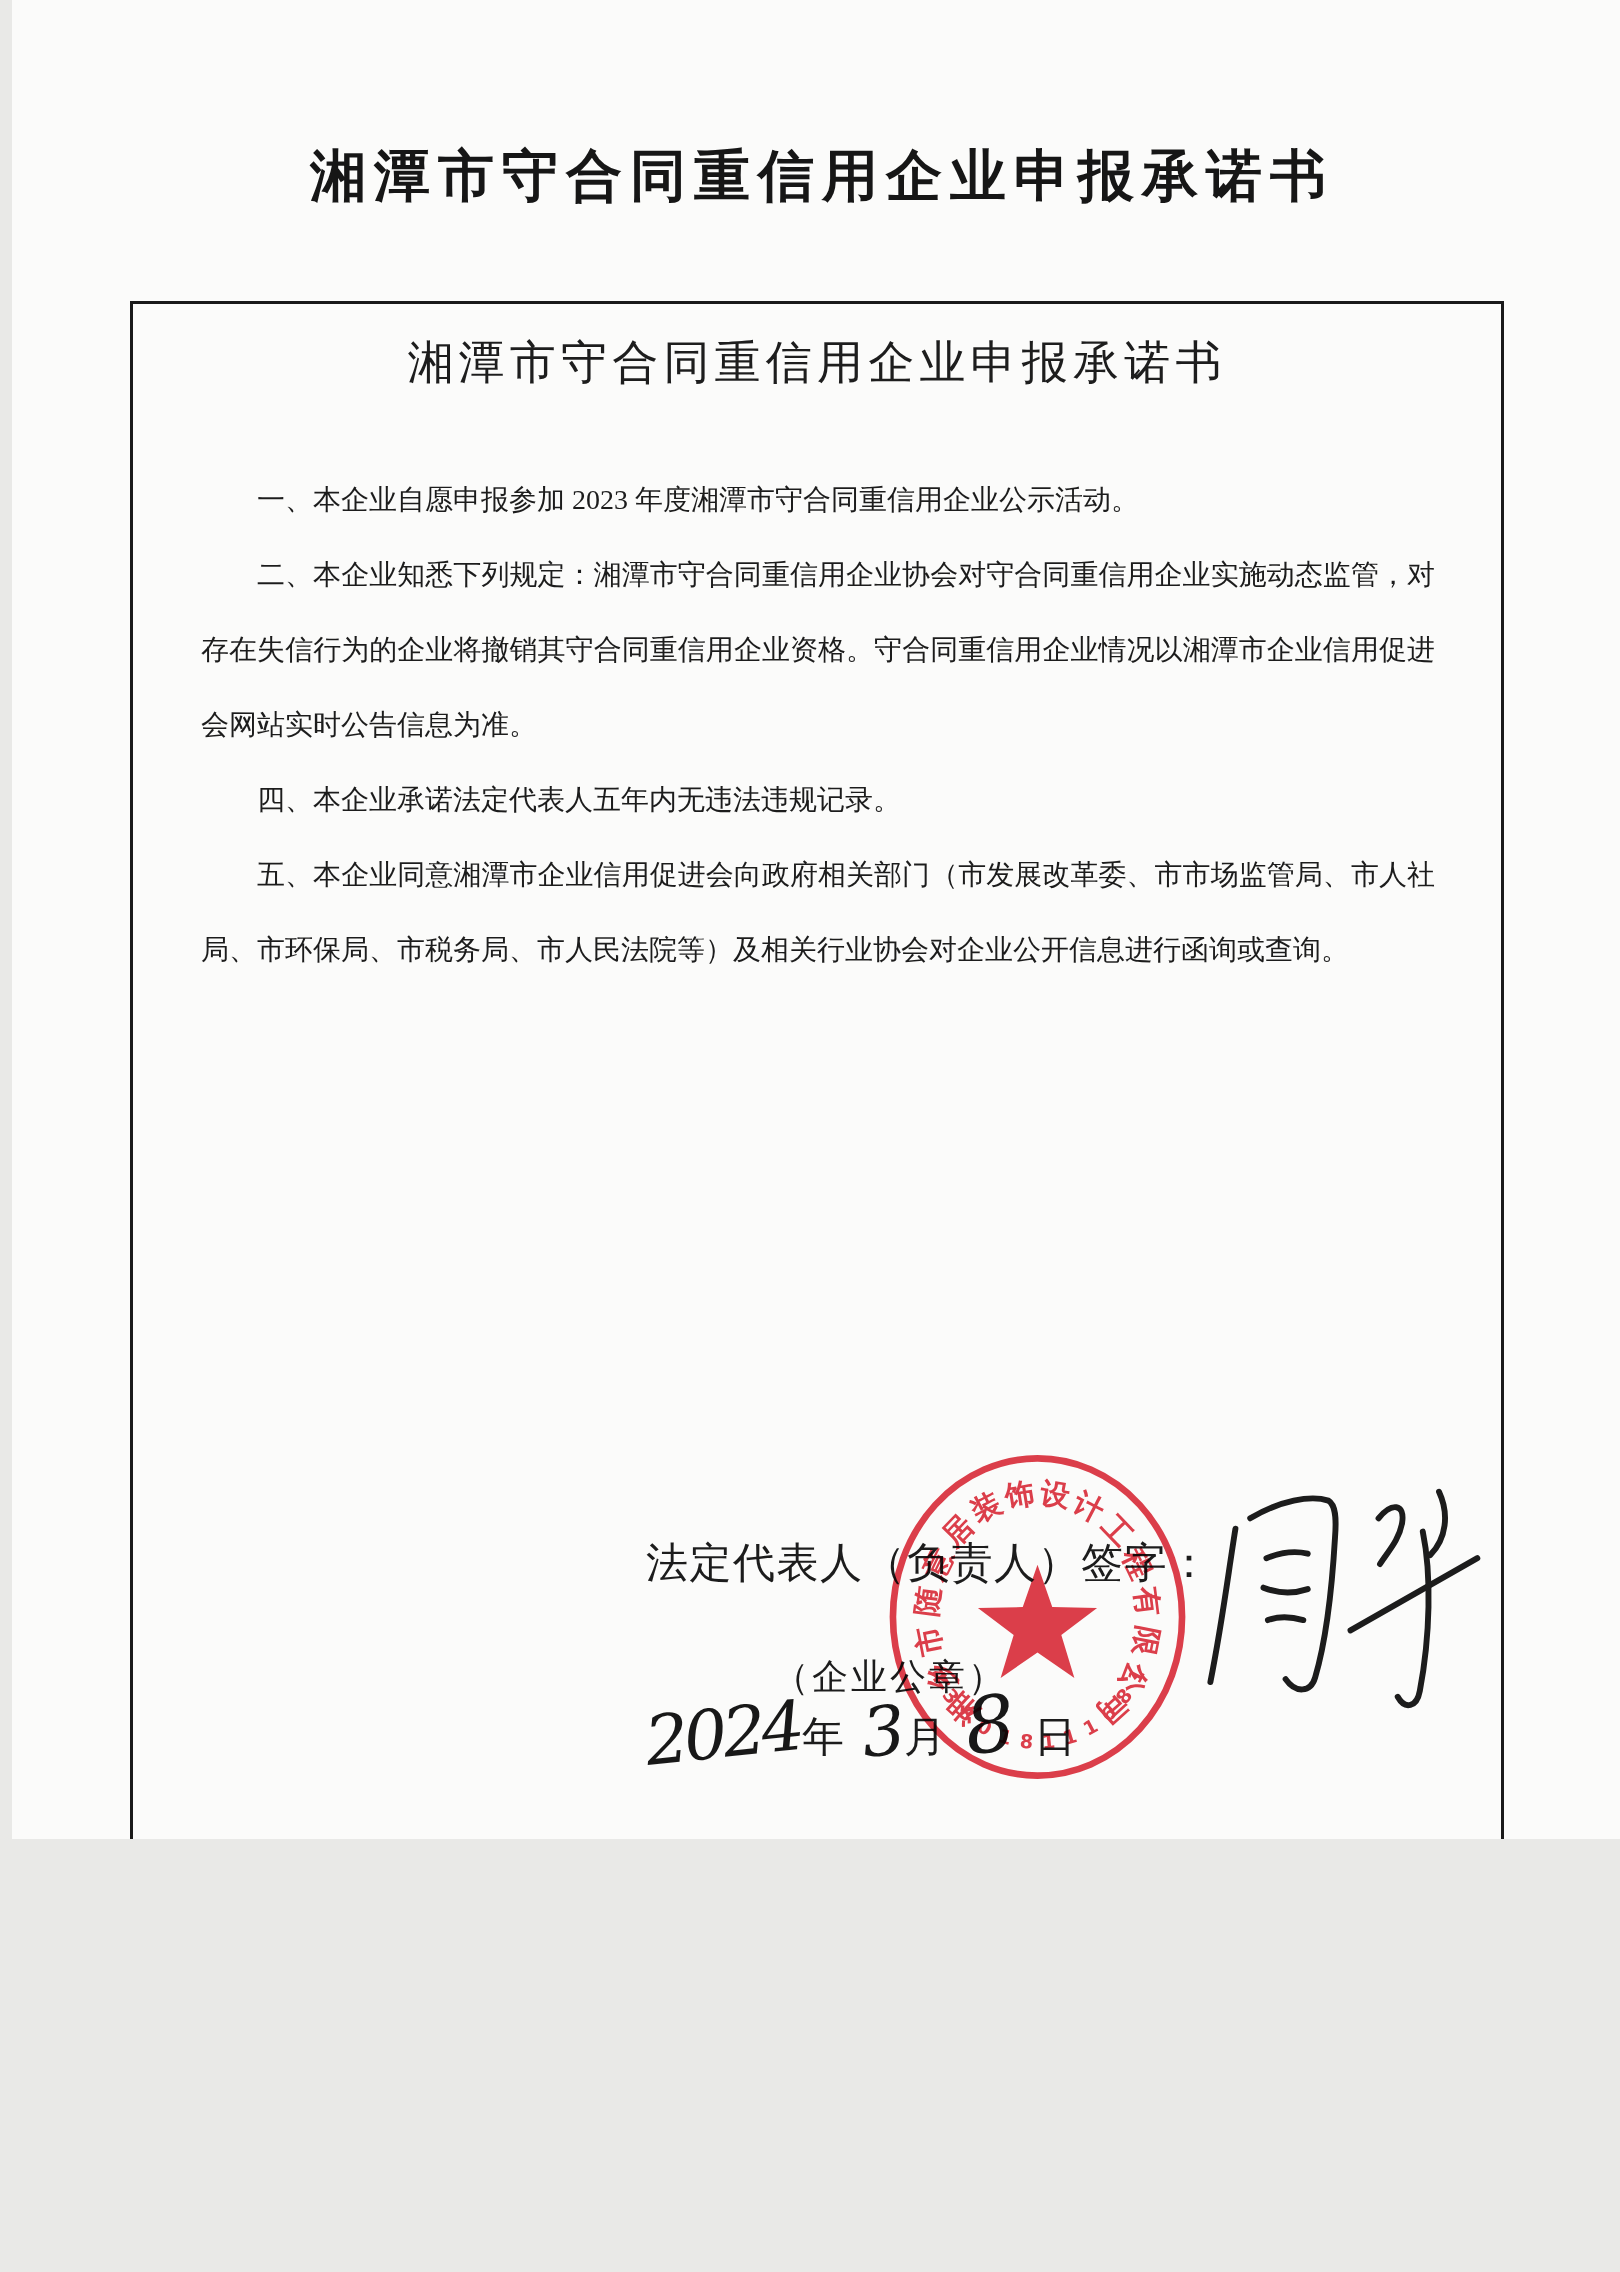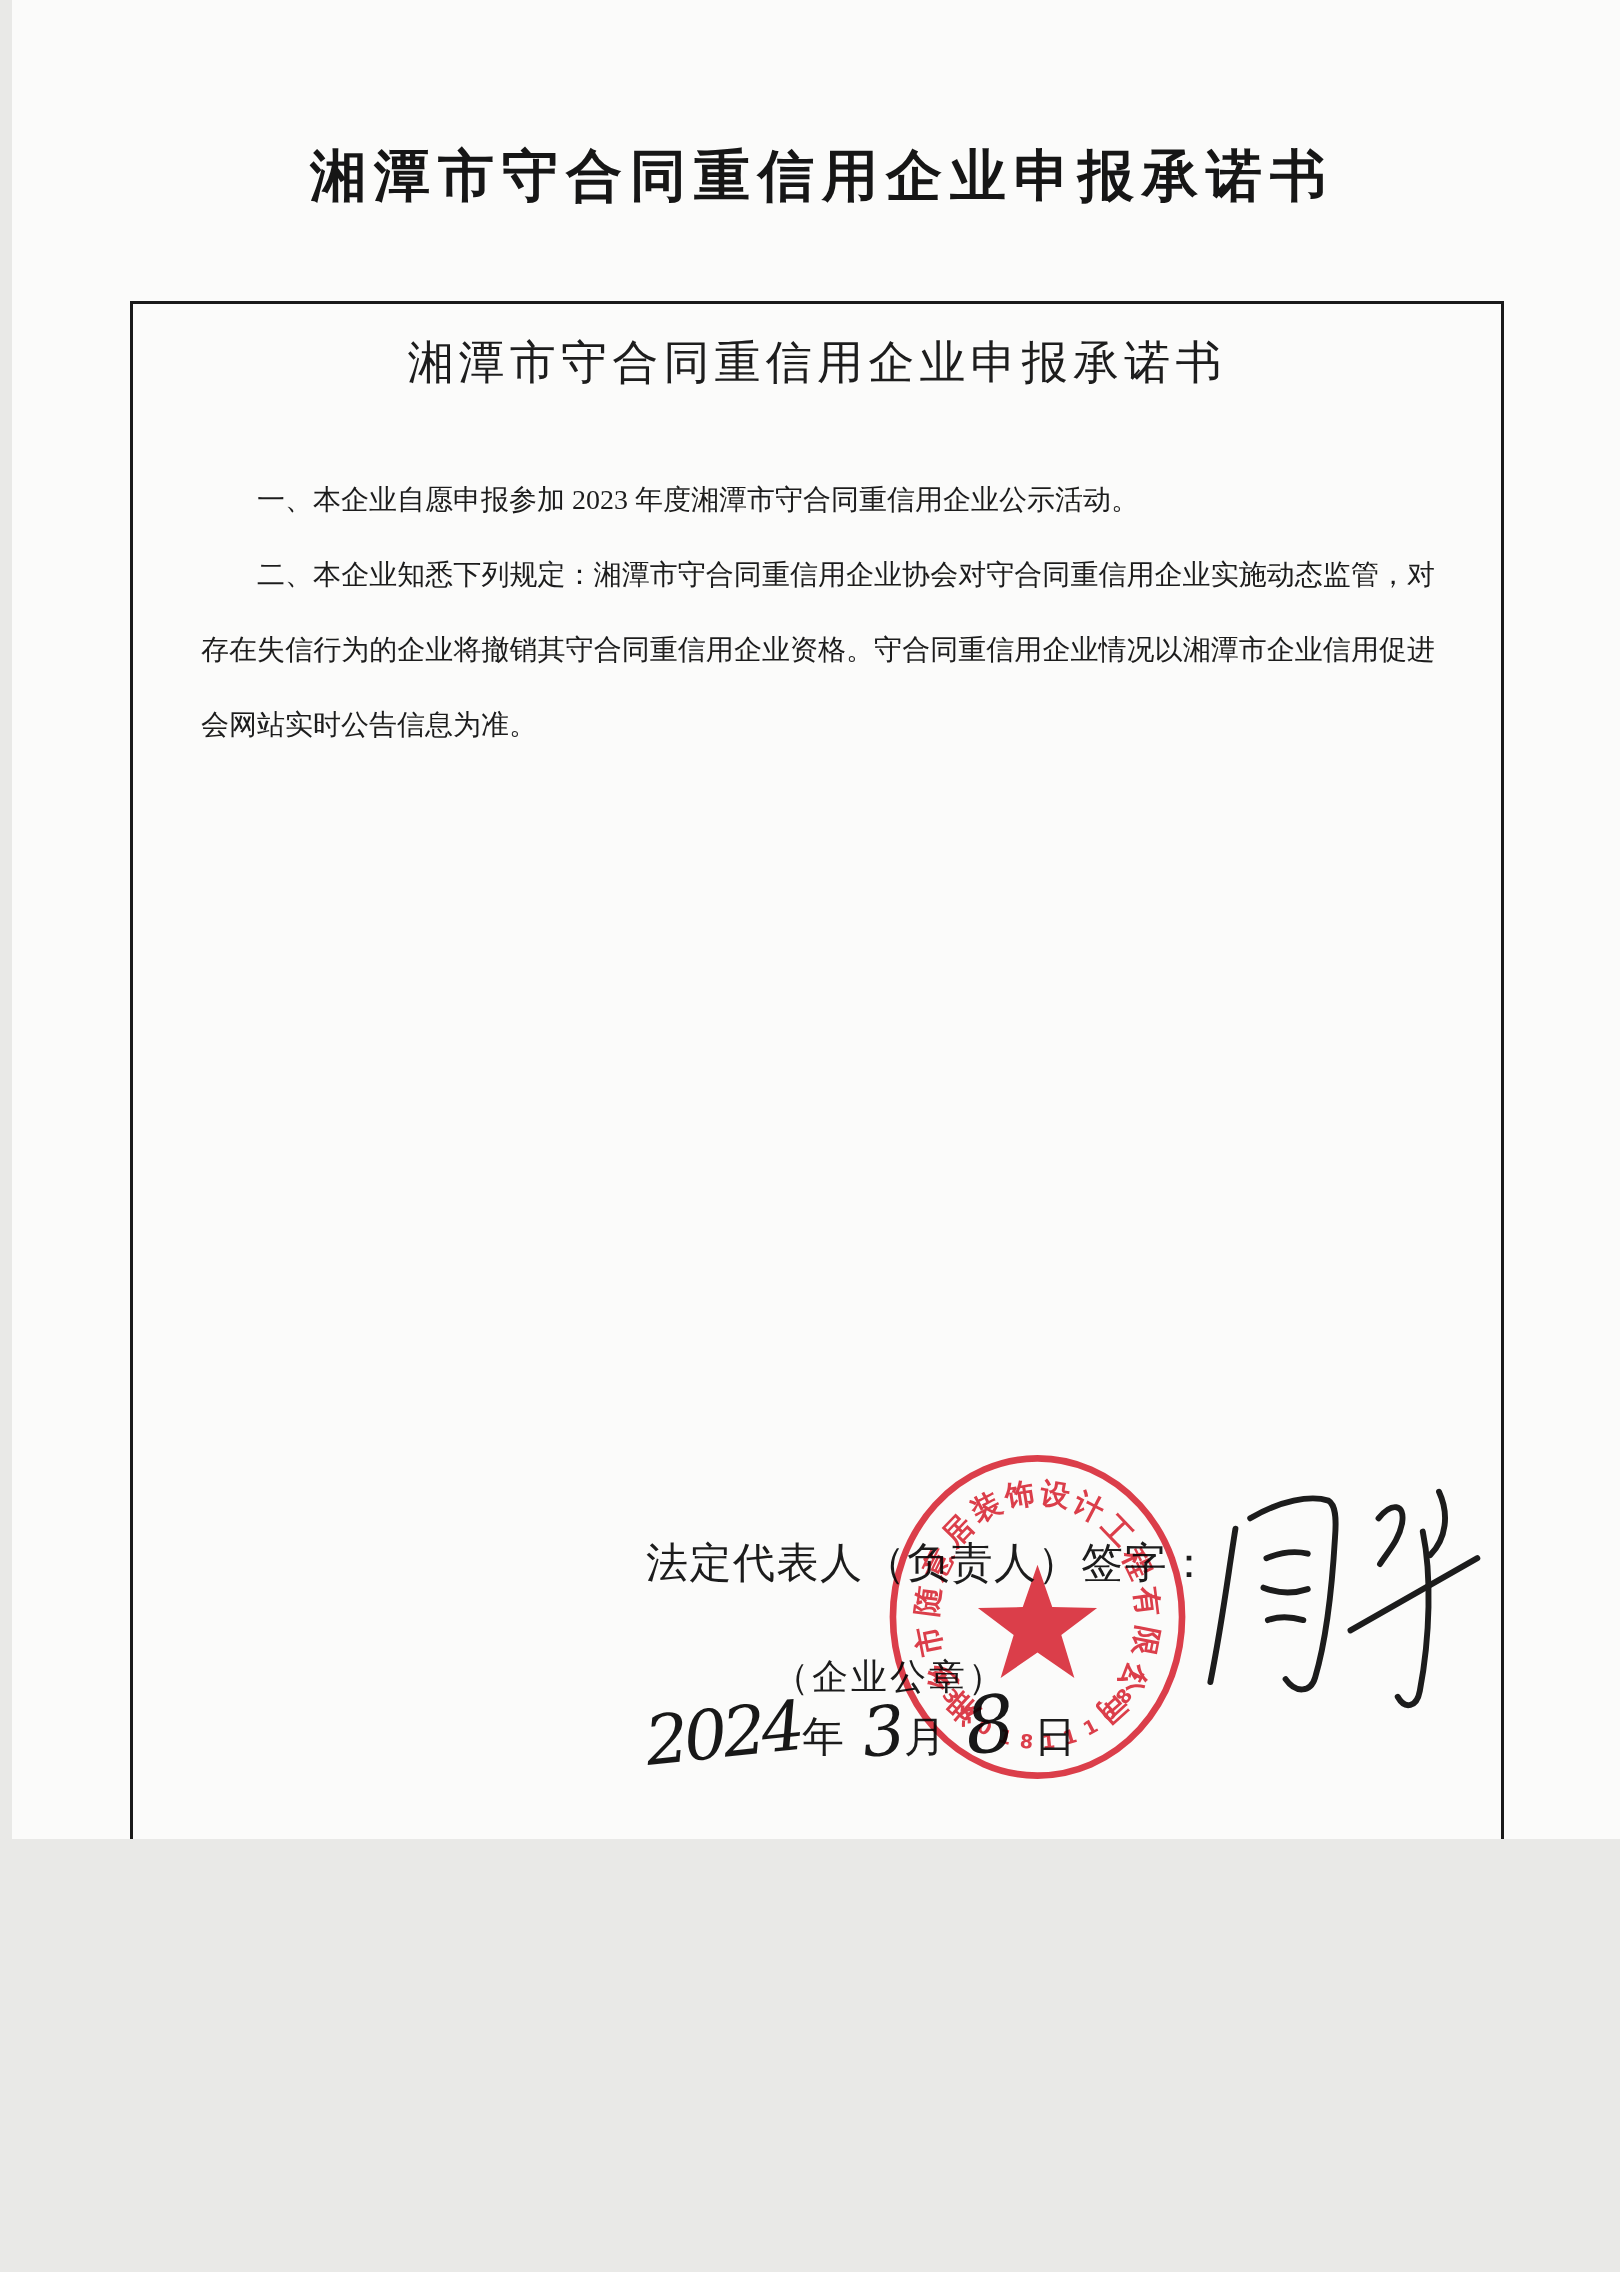--- a/index.html
+++ b/index.html
@@ -110,20 +110,22 @@
 
   <h1 class="main-title">湘潭市守合同重信用企业申报承诺书</h1>
 
   <div class="doc-box">
 
     <h2 class="inner-title">湘潭市守合同重信用企业申报承诺书</h2>
 
     <div class="doc-body">
       <p>一、本企业自愿申报参加 2023 年度湘潭市守合同重信用企业公示活动。</p>
       <p>二、本企业知悉下列规定：湘潭市守合同重信用企业协会对守合同重信用企业实施动态监管，对存在失信行为的企业将撤销其守合同重信用企业资格。守合同重信用企业情况以湘潭市企业信用促进会网站实时公告信息为准。</p>
+      <p>四、本企业承诺法定代表人五年内无违法违规记录。</p>
+      <p>五、本企业同意湘潭市企业信用促进会向政府相关部门（市发展改革委、市市场监管局、市人社局、市环保局、市税务局、市人民法院等）及相关行业协会对企业公开信息进行函询或查询。</p>
     </div>
 
     <div class="sig-label">法定代表人（负责人）签字：</div>
 
     <div class="seal-note">（企业公章）</div>
 
     <div class="date-line">
       <span class="handwritten-num hw-year">2024</span>
       <span class="printed dt-year">年</span>
       <span class="handwritten-num hw-month">3</span>

